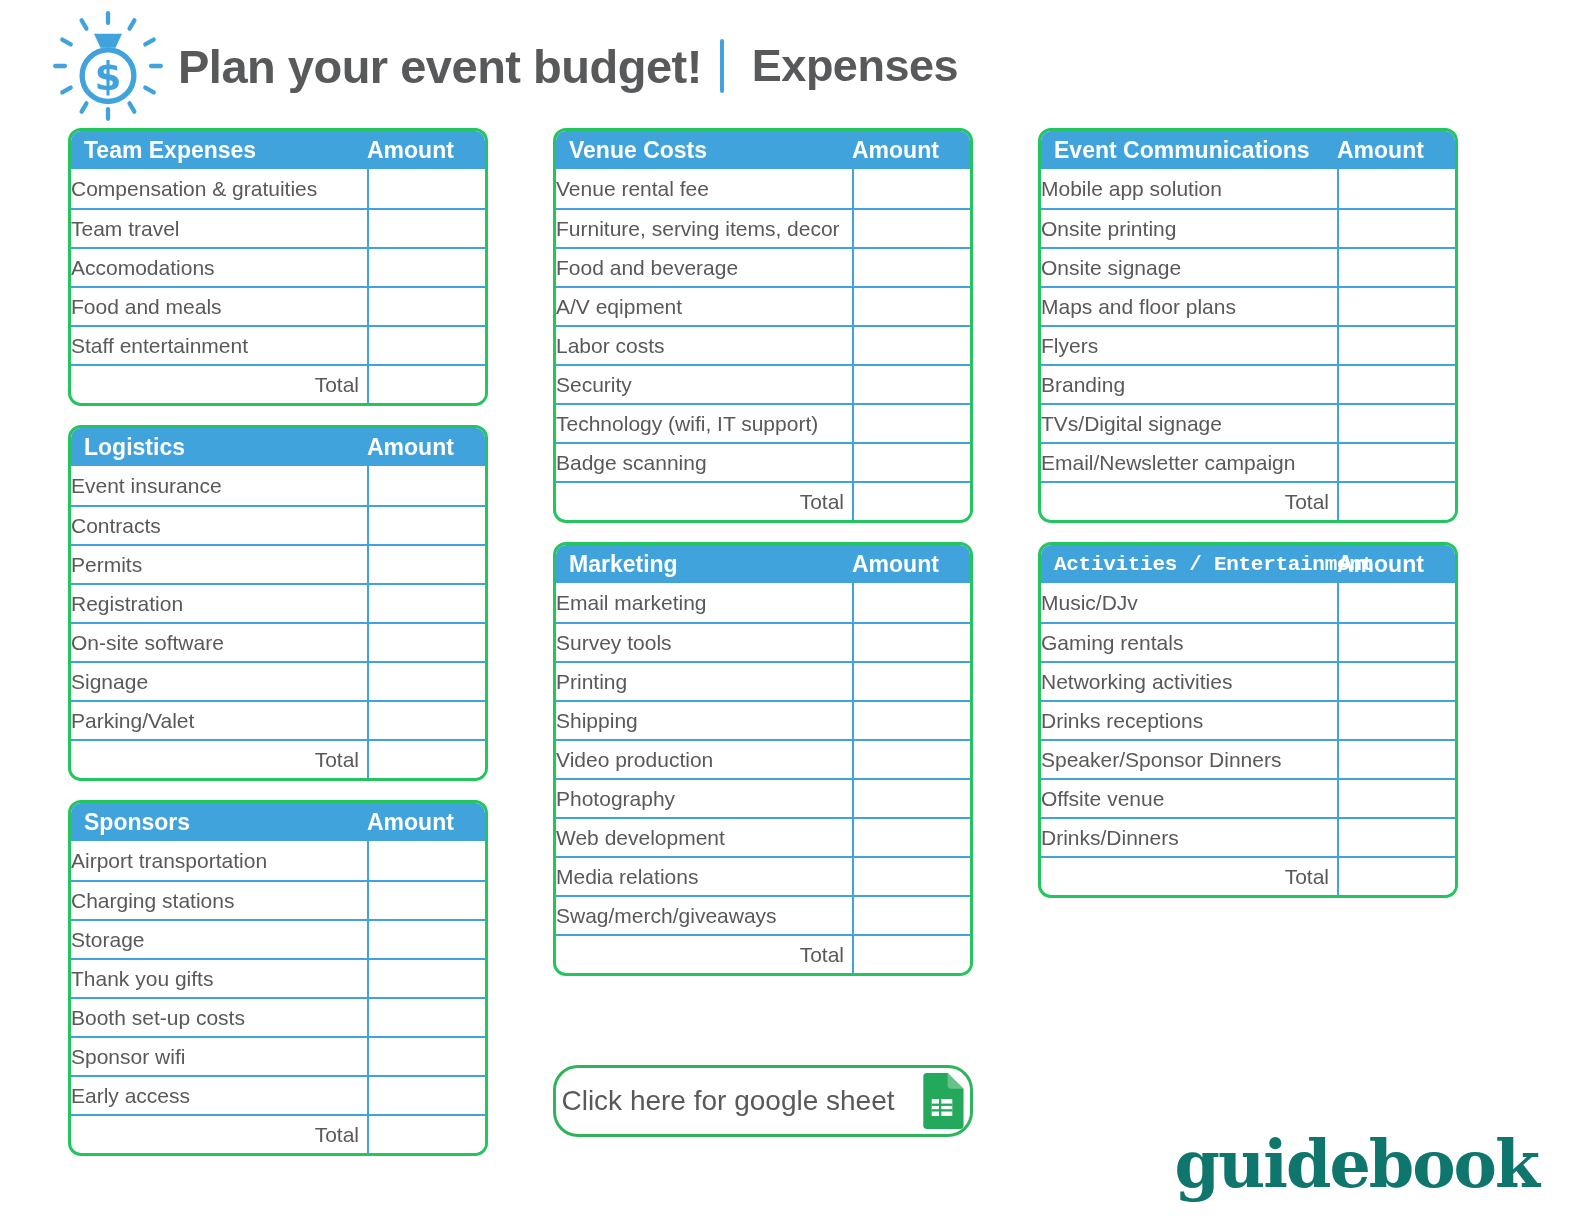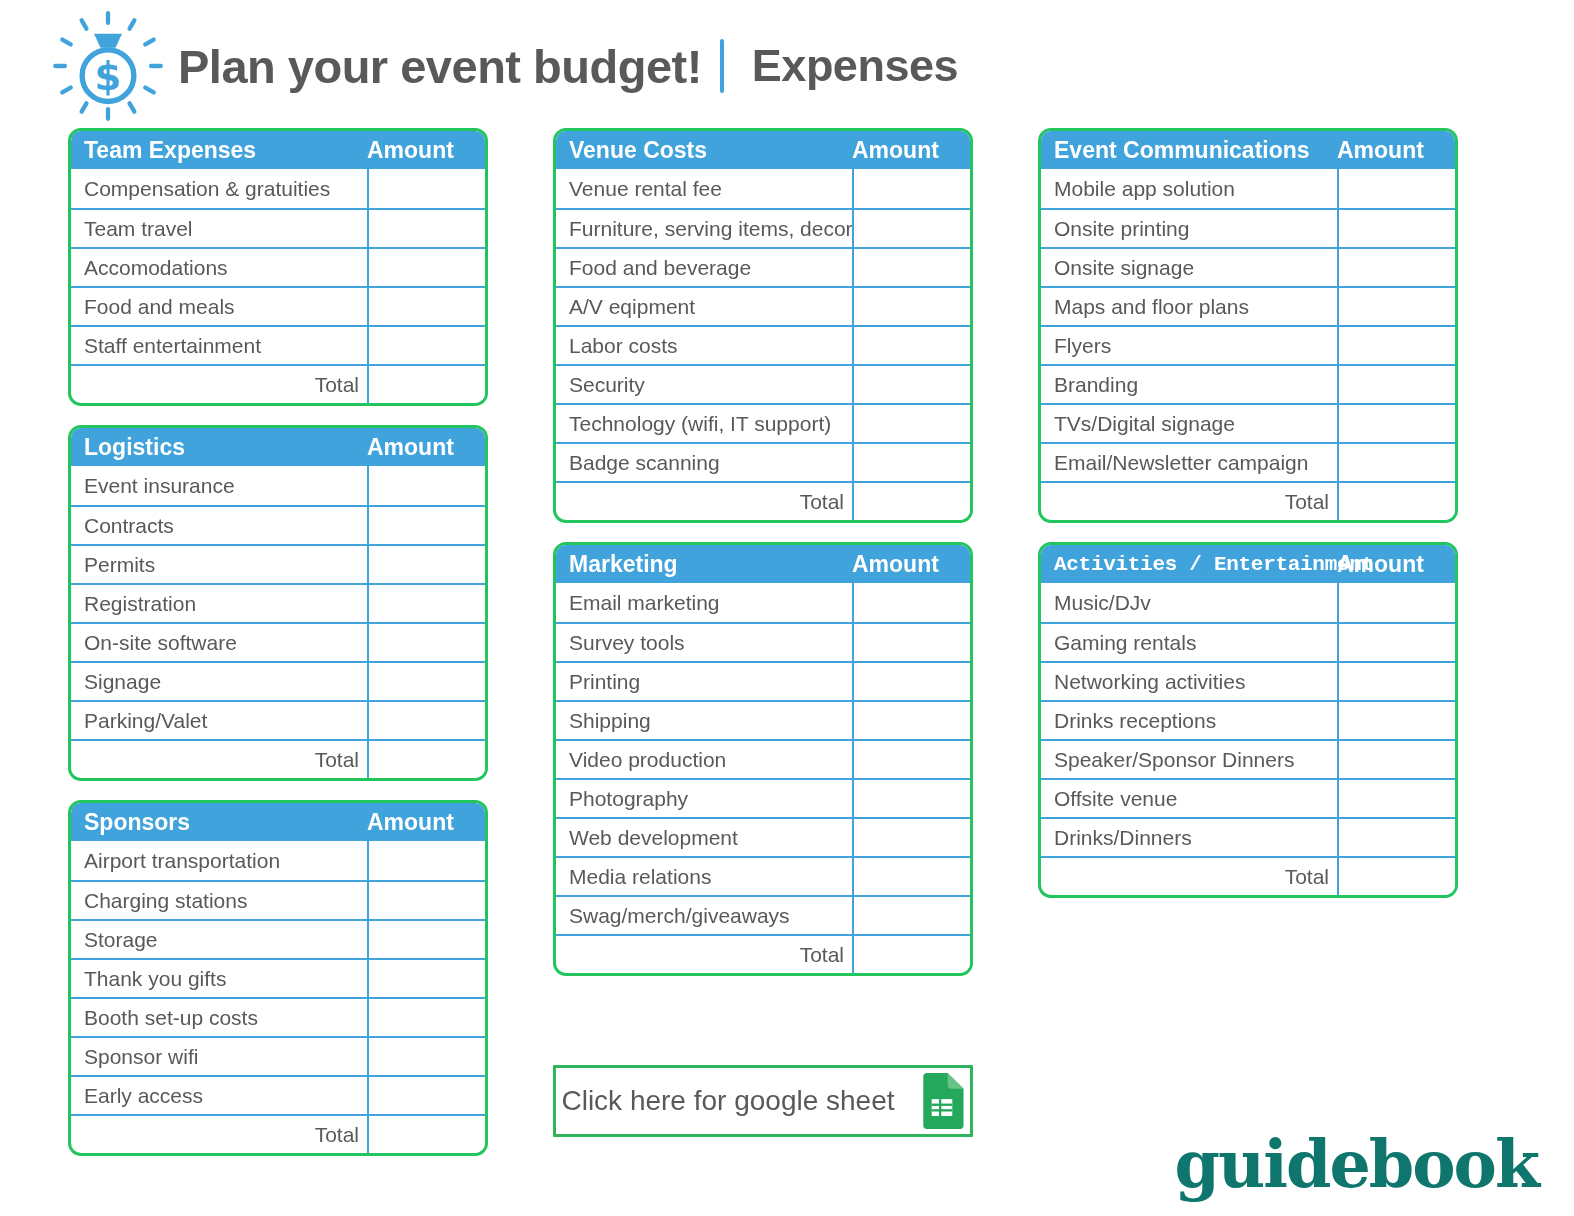--- a/index.html
+++ b/index.html
@@ -59,39 +59,38 @@
   .tbl-title.long { font-size:21px; letter-spacing:-0.3px;font-family:Liberation Mono, monospace; }
   .tbl-amount {
     width:118px; flex-shrink:0;
     color:#fff; font-weight:700; font-size:23px;
   }
   .tbl-row { display:flex; height:39px; box-sizing:border-box; }
   .tbl-row + .tbl-row { border-top:2px solid #41A3DC; }
   .row-label {
     flex:1; min-width:0;
     display:flex; align-items:center;
-    padding-left:13px;
     font-size:21px; color:#58595B;
     white-space:nowrap;
   }
   .amount-cell {
     width:118px; flex-shrink:0;
     border-left:2px solid #41A3DC;
     box-sizing:border-box;
     background:#fff;
   }
   .total-row .row-label { justify-content:flex-end; padding-right:8px; padding-left:0; }
 
   
   .sheet-button {
     margin-top:70px;
     height:72px;
     box-sizing:border-box;
     border:3px solid #2FB45C;
-    border-radius:1px;
+    border-radius:25px;
     display:flex; align-items:center; justify-content:center; gap:24px;
     background:#fff;
     cursor:pointer;
     text-decoration:none;
   }
   .sheet-button-label { font-size:28px; color:#58595B; }
   .sheets-icon { width:46px; height:58px; flex-shrink:0; }
 
   
   .logo {

